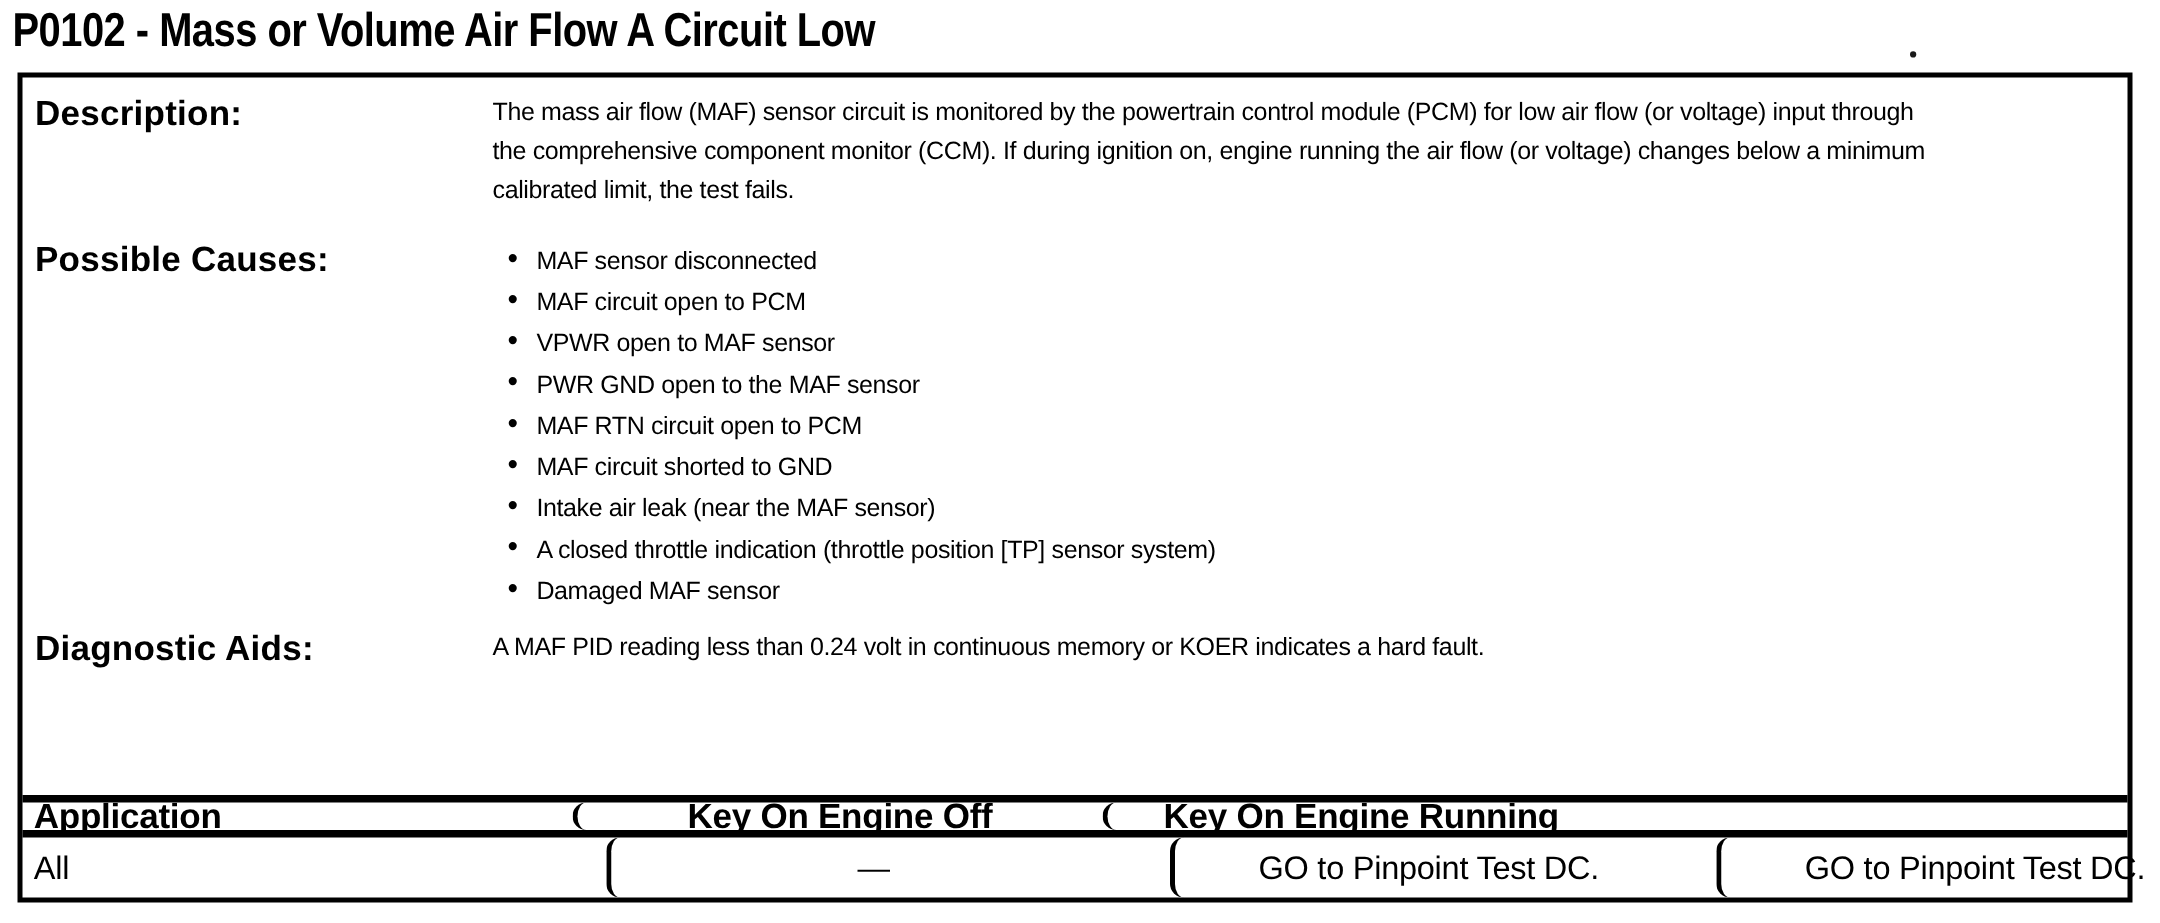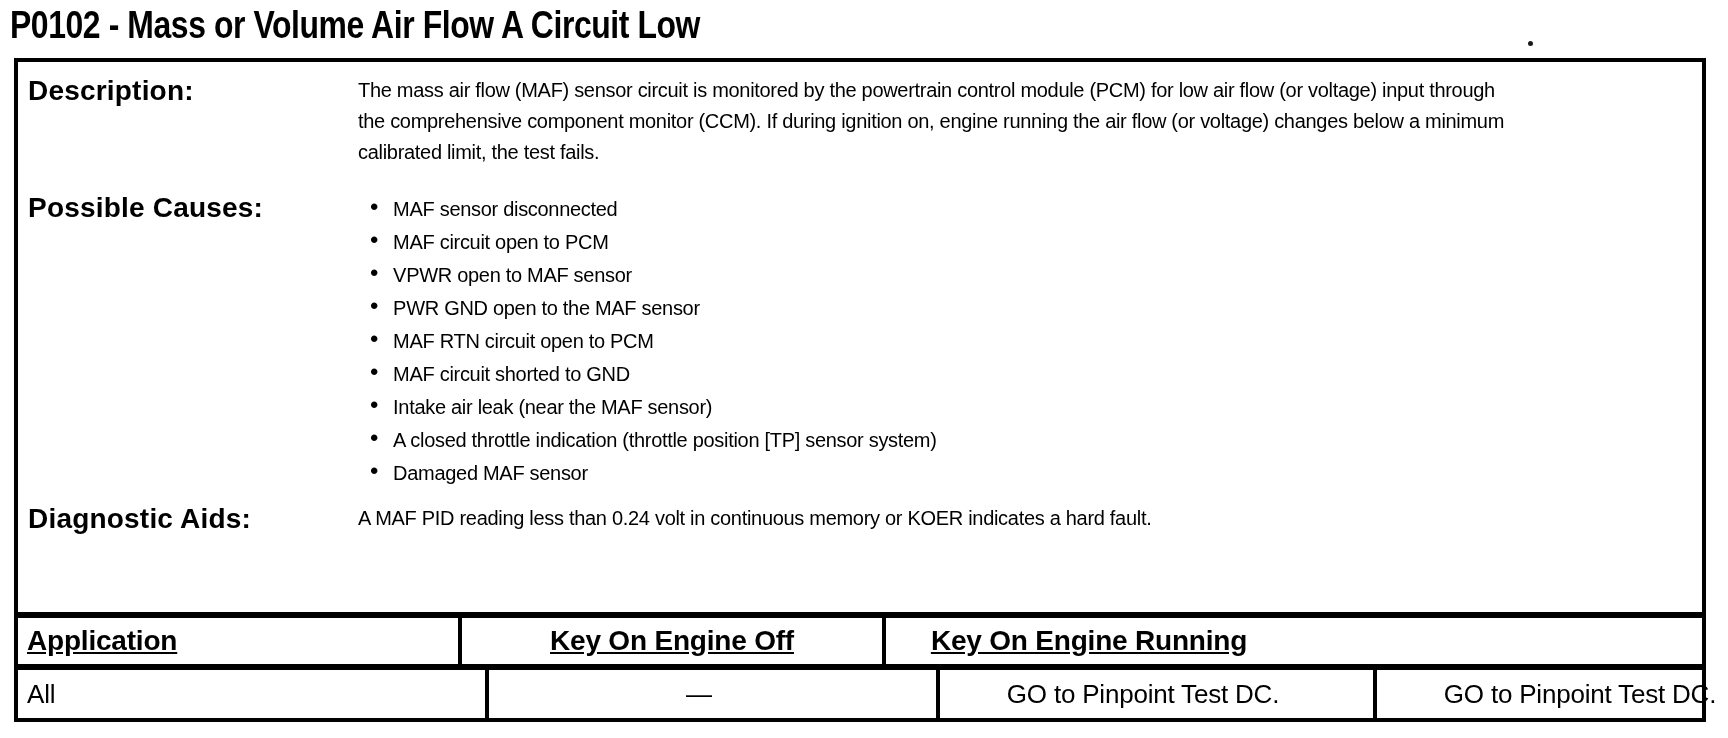--- a/index.html
+++ b/index.html
@@ -40,20 +40,21 @@
   }
   .info-area {
     flex: 1;
     padding: 10px 10px 0 10px;
     overflow: hidden;
   }
   .info-row {
     display: grid;
     grid-template-columns: 330px 1fr;
     align-items: start;
+    gap: 36px;
   }
   .row-description    { margin-top: 3px; }
   .row-causes         { margin-top: 24px; }
   .row-diagnostic     { margin-top: 14px; }
   .info-label {
     font-size: 28px;
     font-weight: bold;
     letter-spacing: 0.2px;
     line-height: 31px;
     padding-top: 0px;
@@ -85,38 +86,38 @@
   
   .dtc-table {
     border-top: 6px solid #000;
   }
   .dtc-row {
     display: grid;
     grid-template-columns: 440px 424px 410px 410px;
     align-items: center;
   }
   .dtc-header-row {
-    height: 52px;
+    height: 28px;
     border-bottom: 6px solid #000;
     text-decoration: underline;
   }
   .dtc-data-row {
     height: 48px;
     gap: 27px;
   }
   .dtc-cell {
     height: 100%;
     display: flex;
     align-items: center;
     justify-content: center;
     font-size: 26px;
     letter-spacing: -0.2px;
     overflow: hidden;
   }
-  .dtc-cell + .dtc-cell { border-left: 4px solid #000; }
+  .dtc-cell + .dtc-cell { border-left: 4px solid #000; border-radius: 11px; }
   .dtc-header-row .dtc-cell {
     font-weight: bold;
     font-size: 28px;
   }
   .cell-left {
     justify-content: flex-start;
     padding-left: 9px;
   }
 </style>
 </head>

